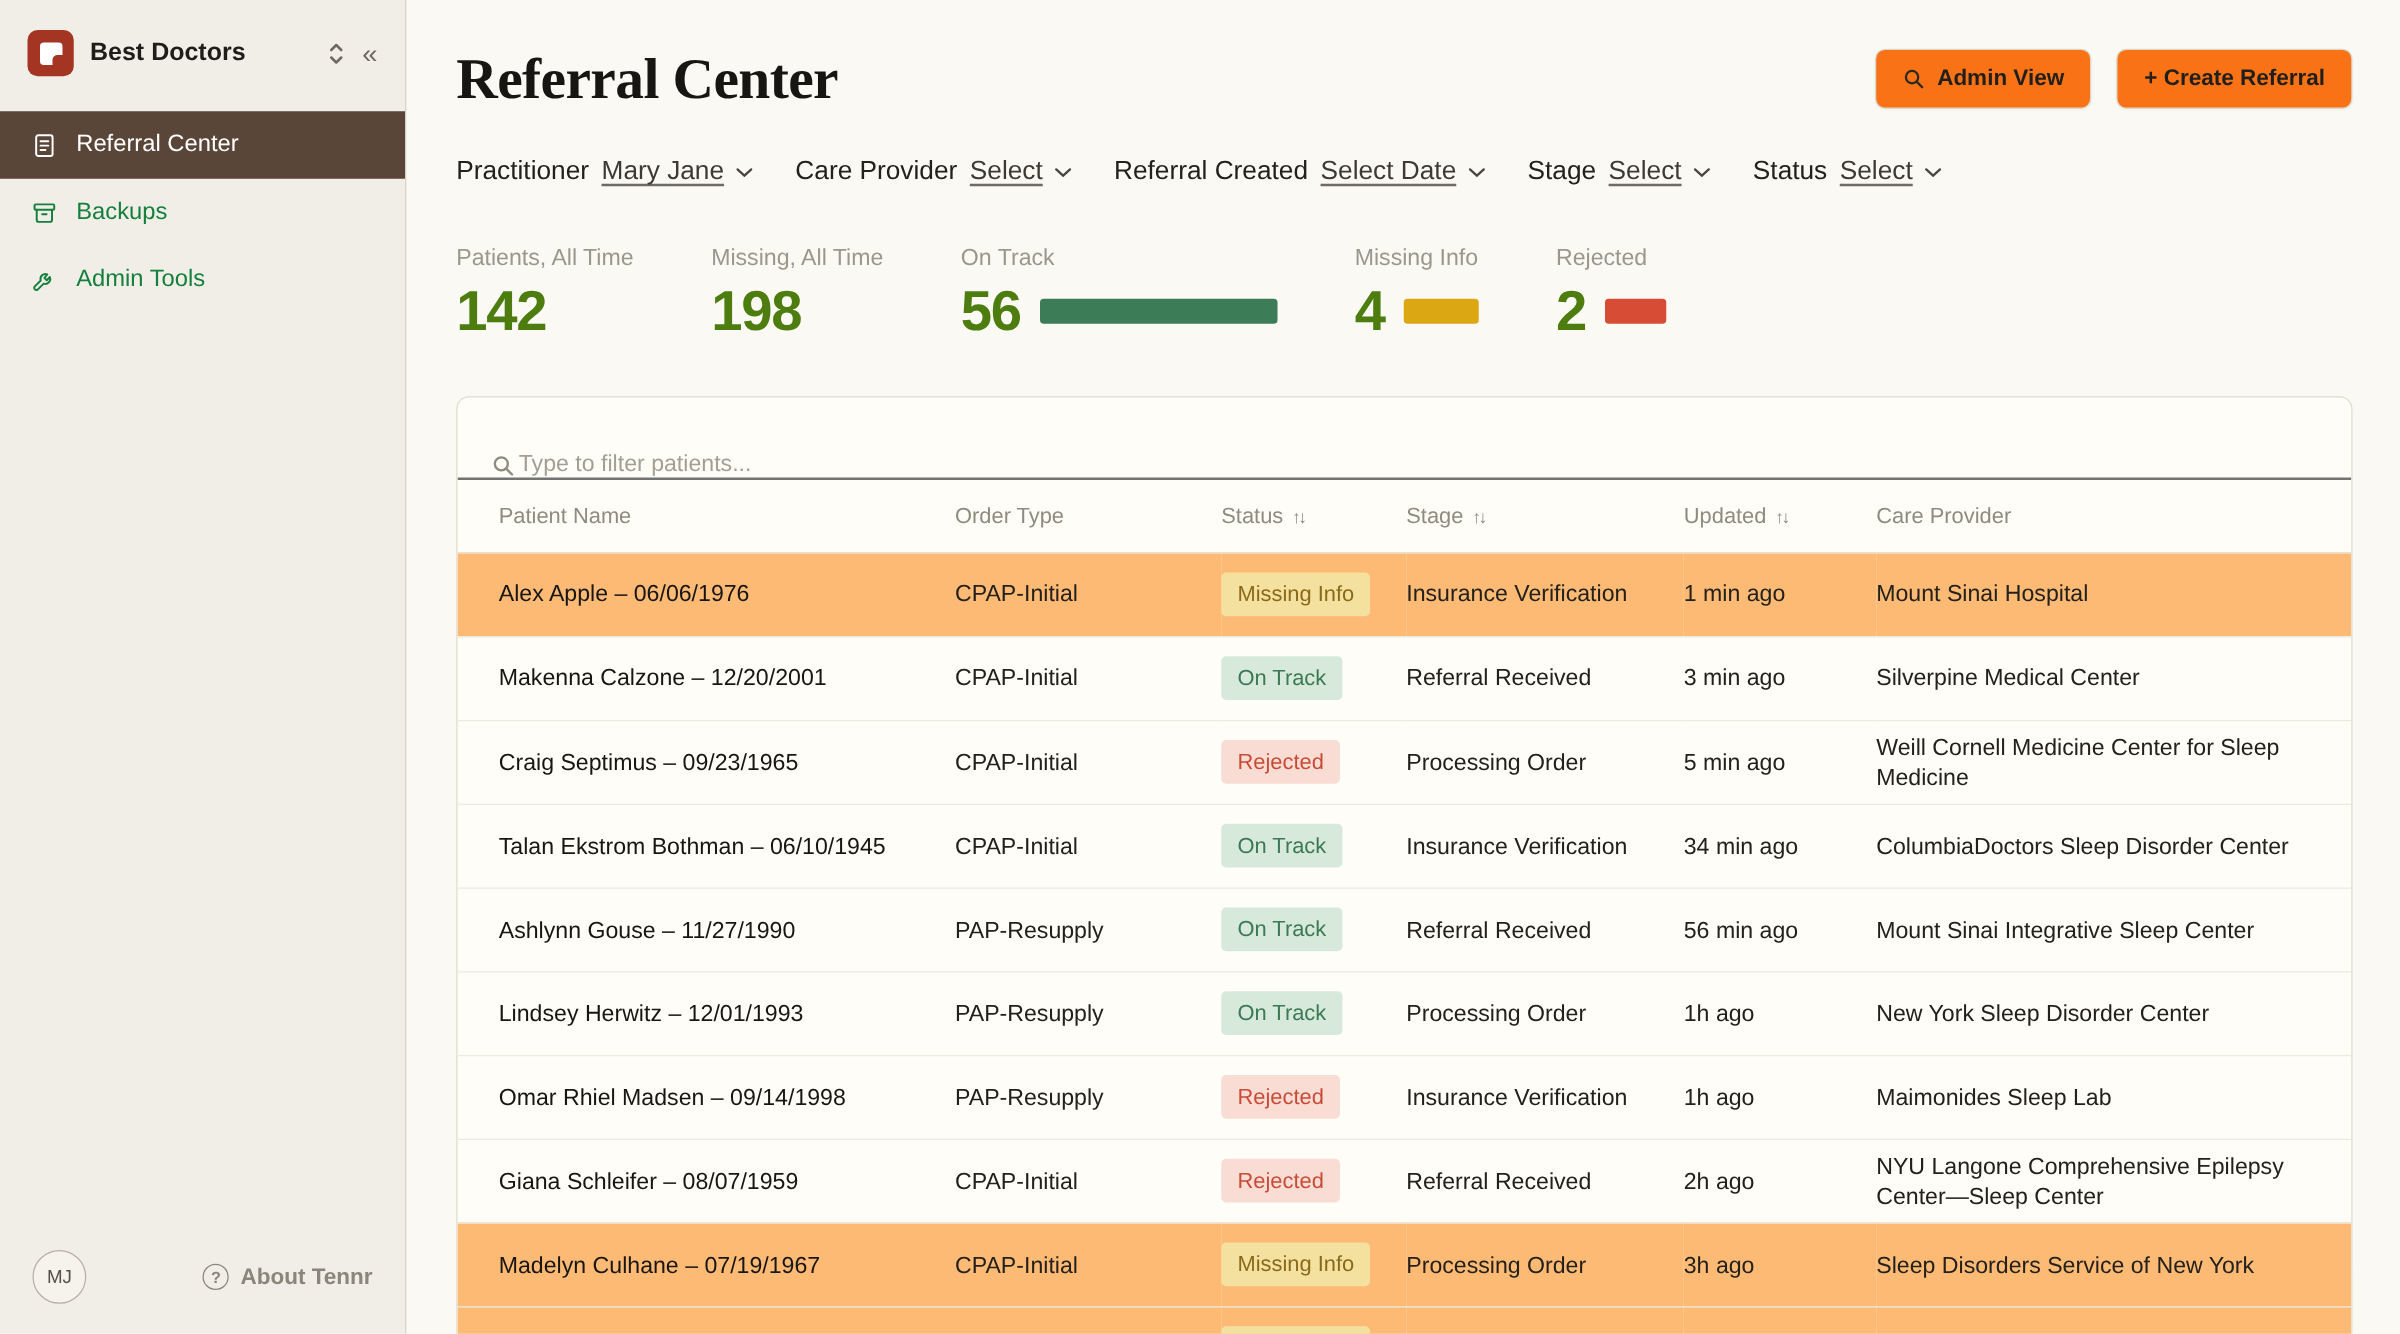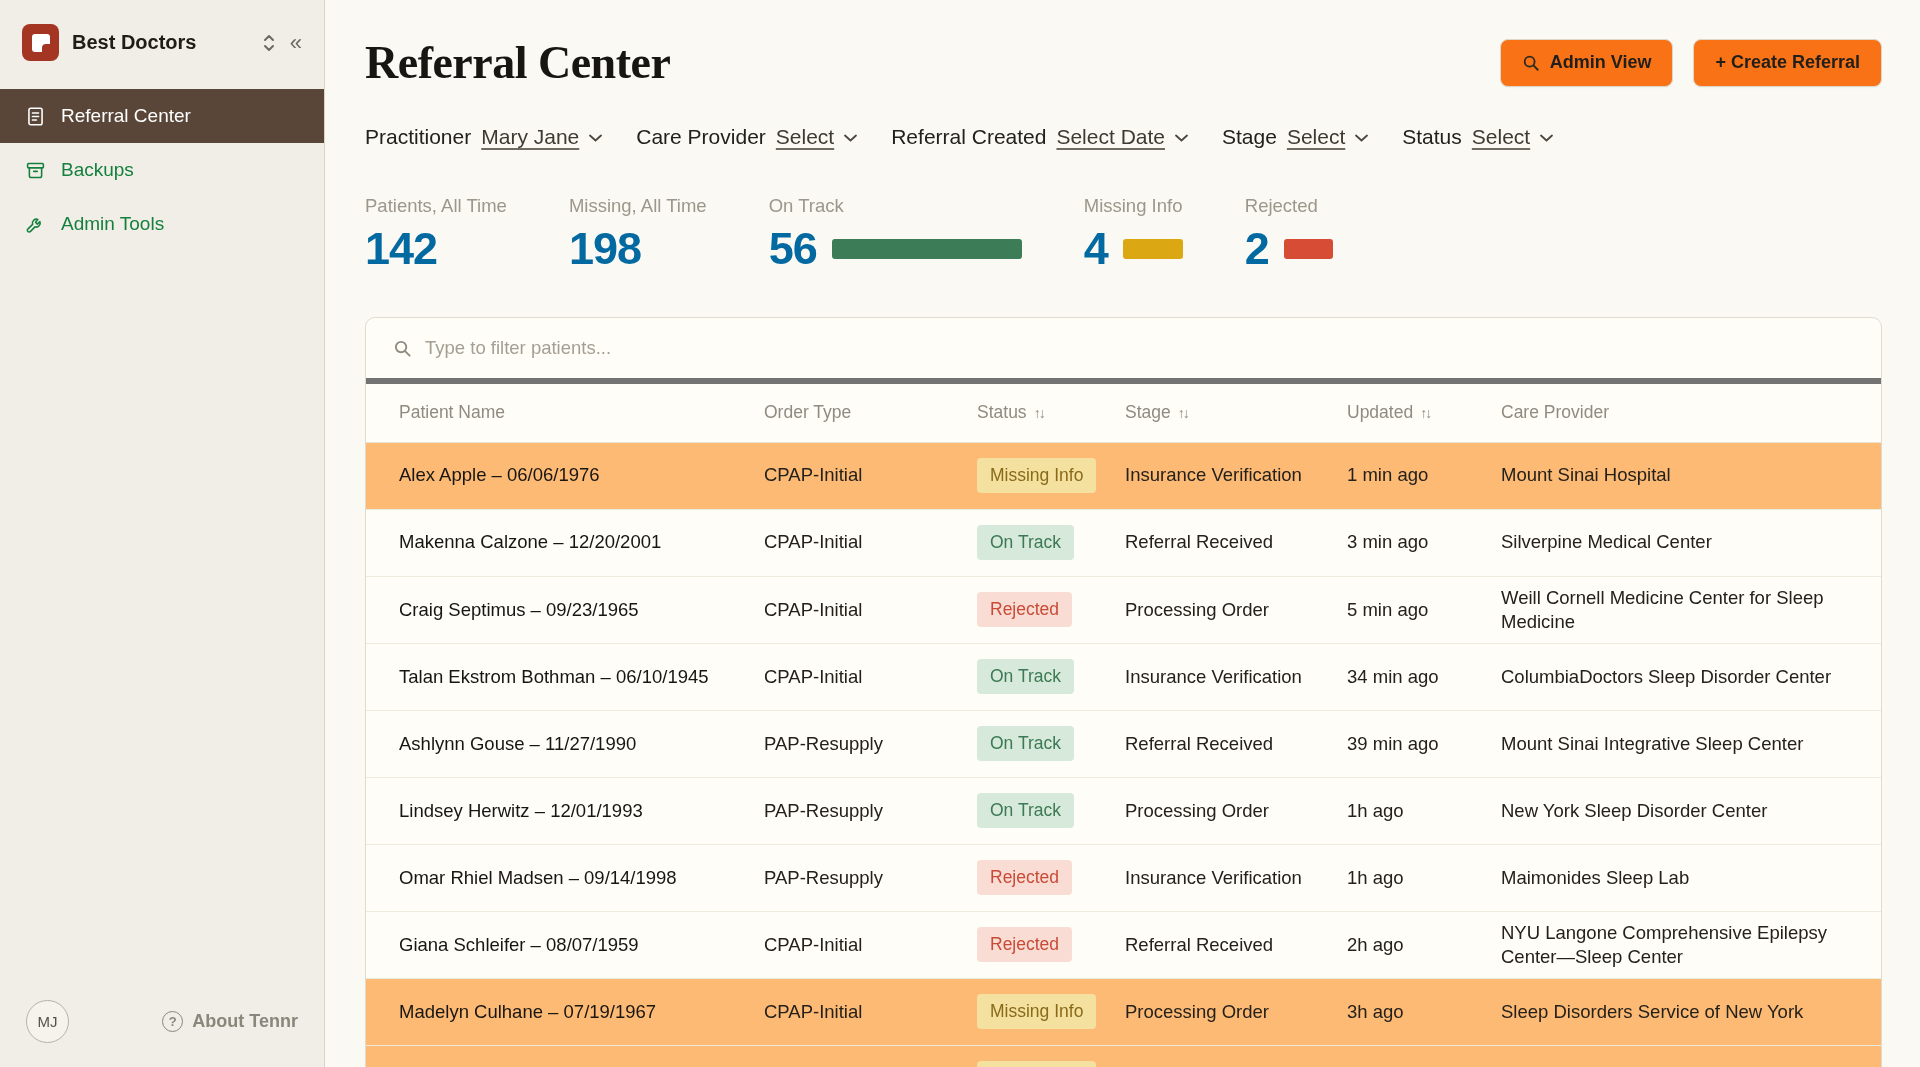--- a/index.html
+++ b/index.html
@@ -42,25 +42,25 @@
   
   .filters { margin-top: 36px; display: flex; align-items: center; gap: 34px; font-size: 21px; }
   .filter { display: flex; align-items: center; gap: 10px; cursor: pointer; }
   .f-label { color: #23211c; }
   .f-value { color: #3d3a32; text-decoration: underline; text-underline-offset: 4px; text-decoration-color: #6f6b60; }
   .chev { margin-top: 2px; }
   
   .stats { margin-top: 46px; display: flex; gap: 62px; align-items: flex-start; }
   .stat-label { color: #9b978b; font-size: 18.5px; }
   .stat-row { display: flex; align-items: center; gap: 15px; margin-top: 6px; }
-  .stat-value { font-size: 45px; font-weight: bold; letter-spacing: -1px; color: #0369a1; }
+  .stat-value { font-size: 45px; font-weight: bold; letter-spacing: -1px; color: #4d7c0f; }
   .stat-bar { height: 20px; border-radius: 3px; display: inline-block; }
   
   .card { margin-top: 42px; border: 1px solid #e0dccd; border-radius: 10px; background: #fefdf8; overflow: hidden; }
-  .search-row { display: flex; align-items: center; gap: 13px; padding: 0 27px; height: 66px; border-bottom: 6px solid #737373; }
+  .search-row { display: flex; align-items: flex-end; gap: 3px; padding: 0 27px; height: 66px; border-bottom: 2px solid #737373; }
   .search-row input { border: none; outline: none; background: transparent; font-size: 18.5px; color: #3a372f; flex: 1; font-family: "Liberation Sans", sans-serif; }
   .search-row input::placeholder { color: #a49f92; }
   table { width: 100%; border-collapse: collapse; table-layout: fixed; font-size: 18.5px; }
   th { text-align: left; color: #8f8b7f; font-weight: normal; font-size: 17.5px; height: 58px; border-bottom: 1px solid #e7e3d5; padding: 0 12px 0 0; cursor: default; }
   th:first-child, td:first-child { padding-left: 33px; }
   td { height: 67px; border-bottom: 1px solid #edeade; padding: 9px 18px 9px 0; vertical-align: middle; line-height: 1.3; color: #24211b; }
   td.c-name { color: #181613; }
   tr.hl { background: #fdba74; }
   .sort { font-size: 14px; color: #8f8b7f; margin-left: 7px; letter-spacing: -2px; }
   .badge { display: inline-block; padding: 6px 13px; border-radius: 4px; font-size: 17.5px; white-space: nowrap; }
@@ -268,21 +268,21 @@
     <td><span class="badge ok">On Track</span></td>
     <td>Insurance Verification</td>
     <td>34  min ago</td>
     <td>ColumbiaDoctors Sleep Disorder Center</td>
   </tr>
           <tr>
     <td class="c-name">Ashlynn Gouse – 11/27/1990</td>
     <td>PAP-Resupply</td>
     <td><span class="badge ok">On Track</span></td>
     <td>Referral Received</td>
-    <td>39 min ago</td>
+    <td>56 min ago</td>
     <td>Mount Sinai Integrative Sleep Center</td>
   </tr>
           <tr>
     <td class="c-name">Lindsey Herwitz – 12/01/1993</td>
     <td>PAP-Resupply</td>
     <td><span class="badge ok">On Track</span></td>
     <td>Processing Order</td>
     <td>1h ago</td>
     <td>New York Sleep Disorder Center</td>
   </tr>

